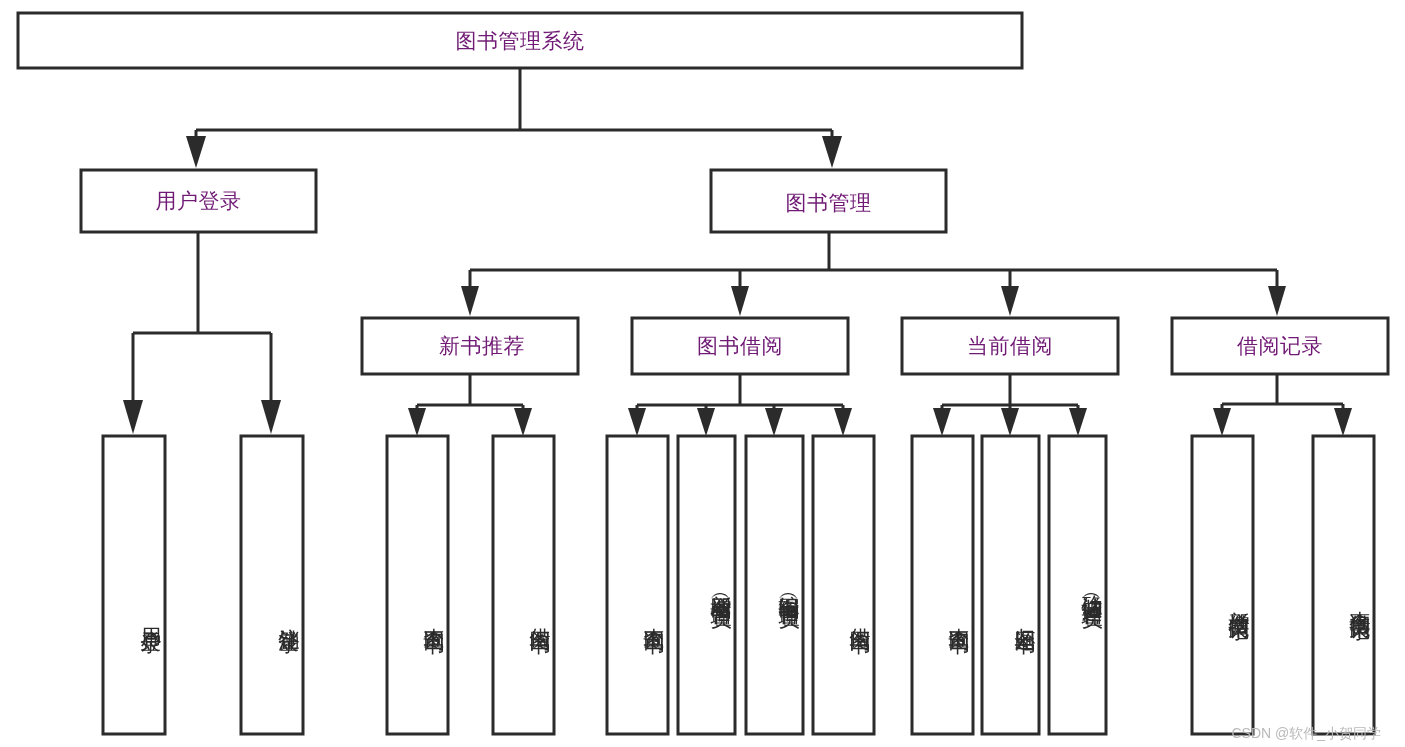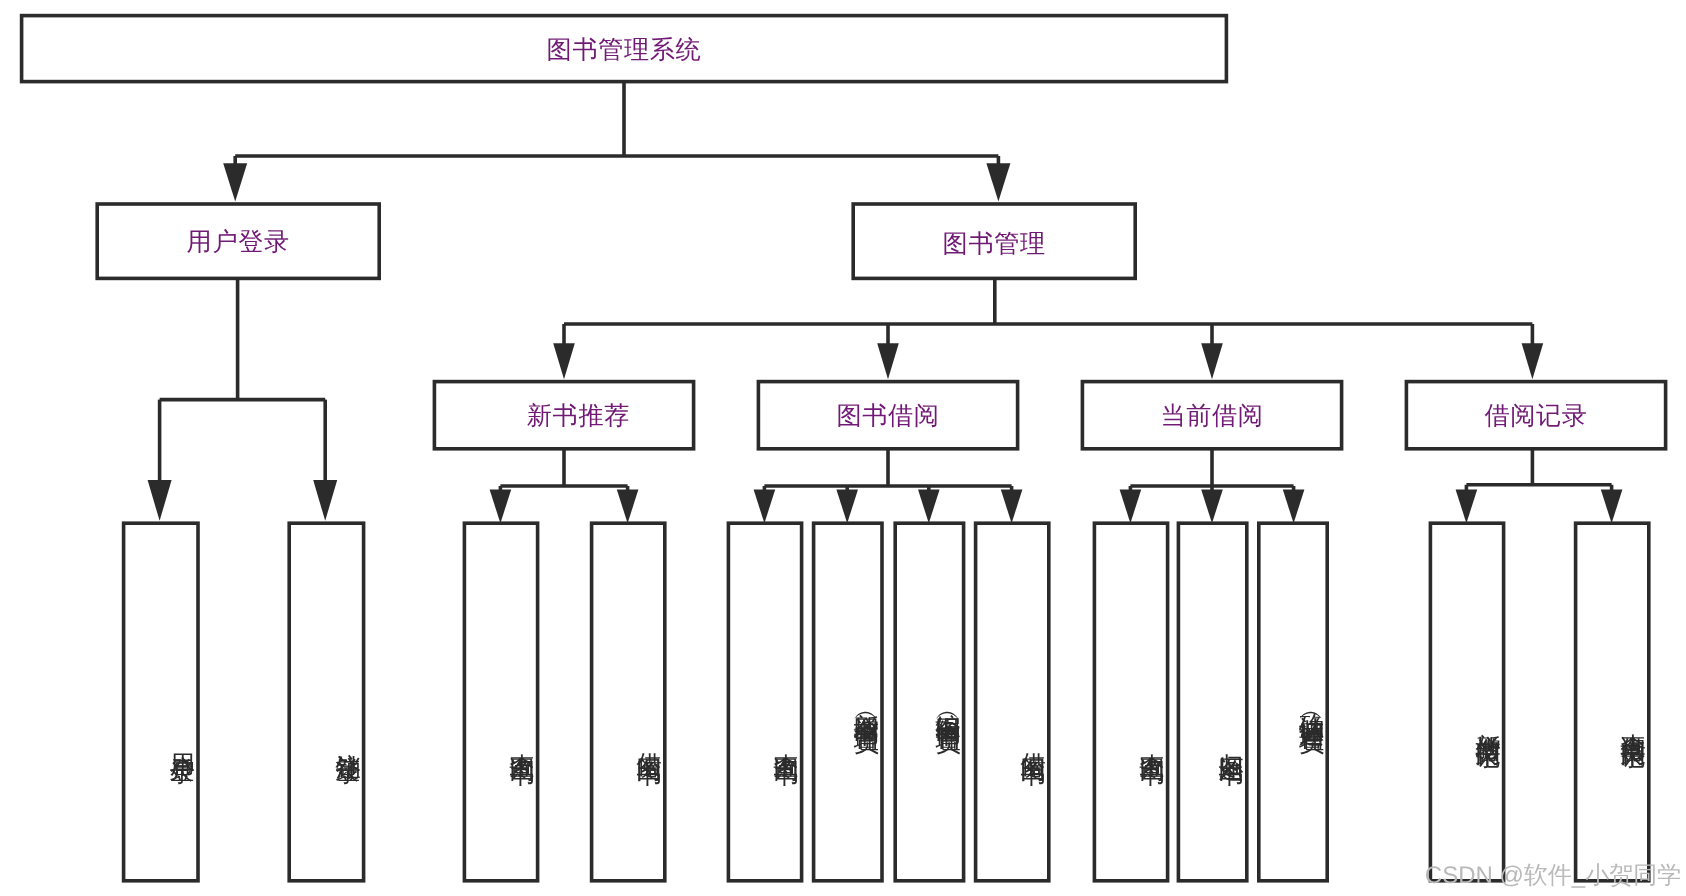--- a/index.html
+++ b/index.html
@@ -61,24 +61,24 @@
     font-size: 21px;
     font-family: "Liberation Sans", "DejaVu Sans", sans-serif;
     writing-mode: vertical-rl;
     text-orientation: upright;
     letter-spacing: 2px;
     white-space: nowrap;
     pointer-events: none;
   }
   .watermark {
     position: absolute;
-    right: 4px;
+    right: 24px;
     bottom: 4px;
     color: #b9b9b9;
-    font-size: 20px;
+    font-size: 14px;
     font-family: "Liberation Sans", "DejaVu Sans", sans-serif;
     white-space: nowrap;
     pointer-events: none;
   }
 </style>
 </head>
 <body>
 
 <div id="diagram-root">
 

